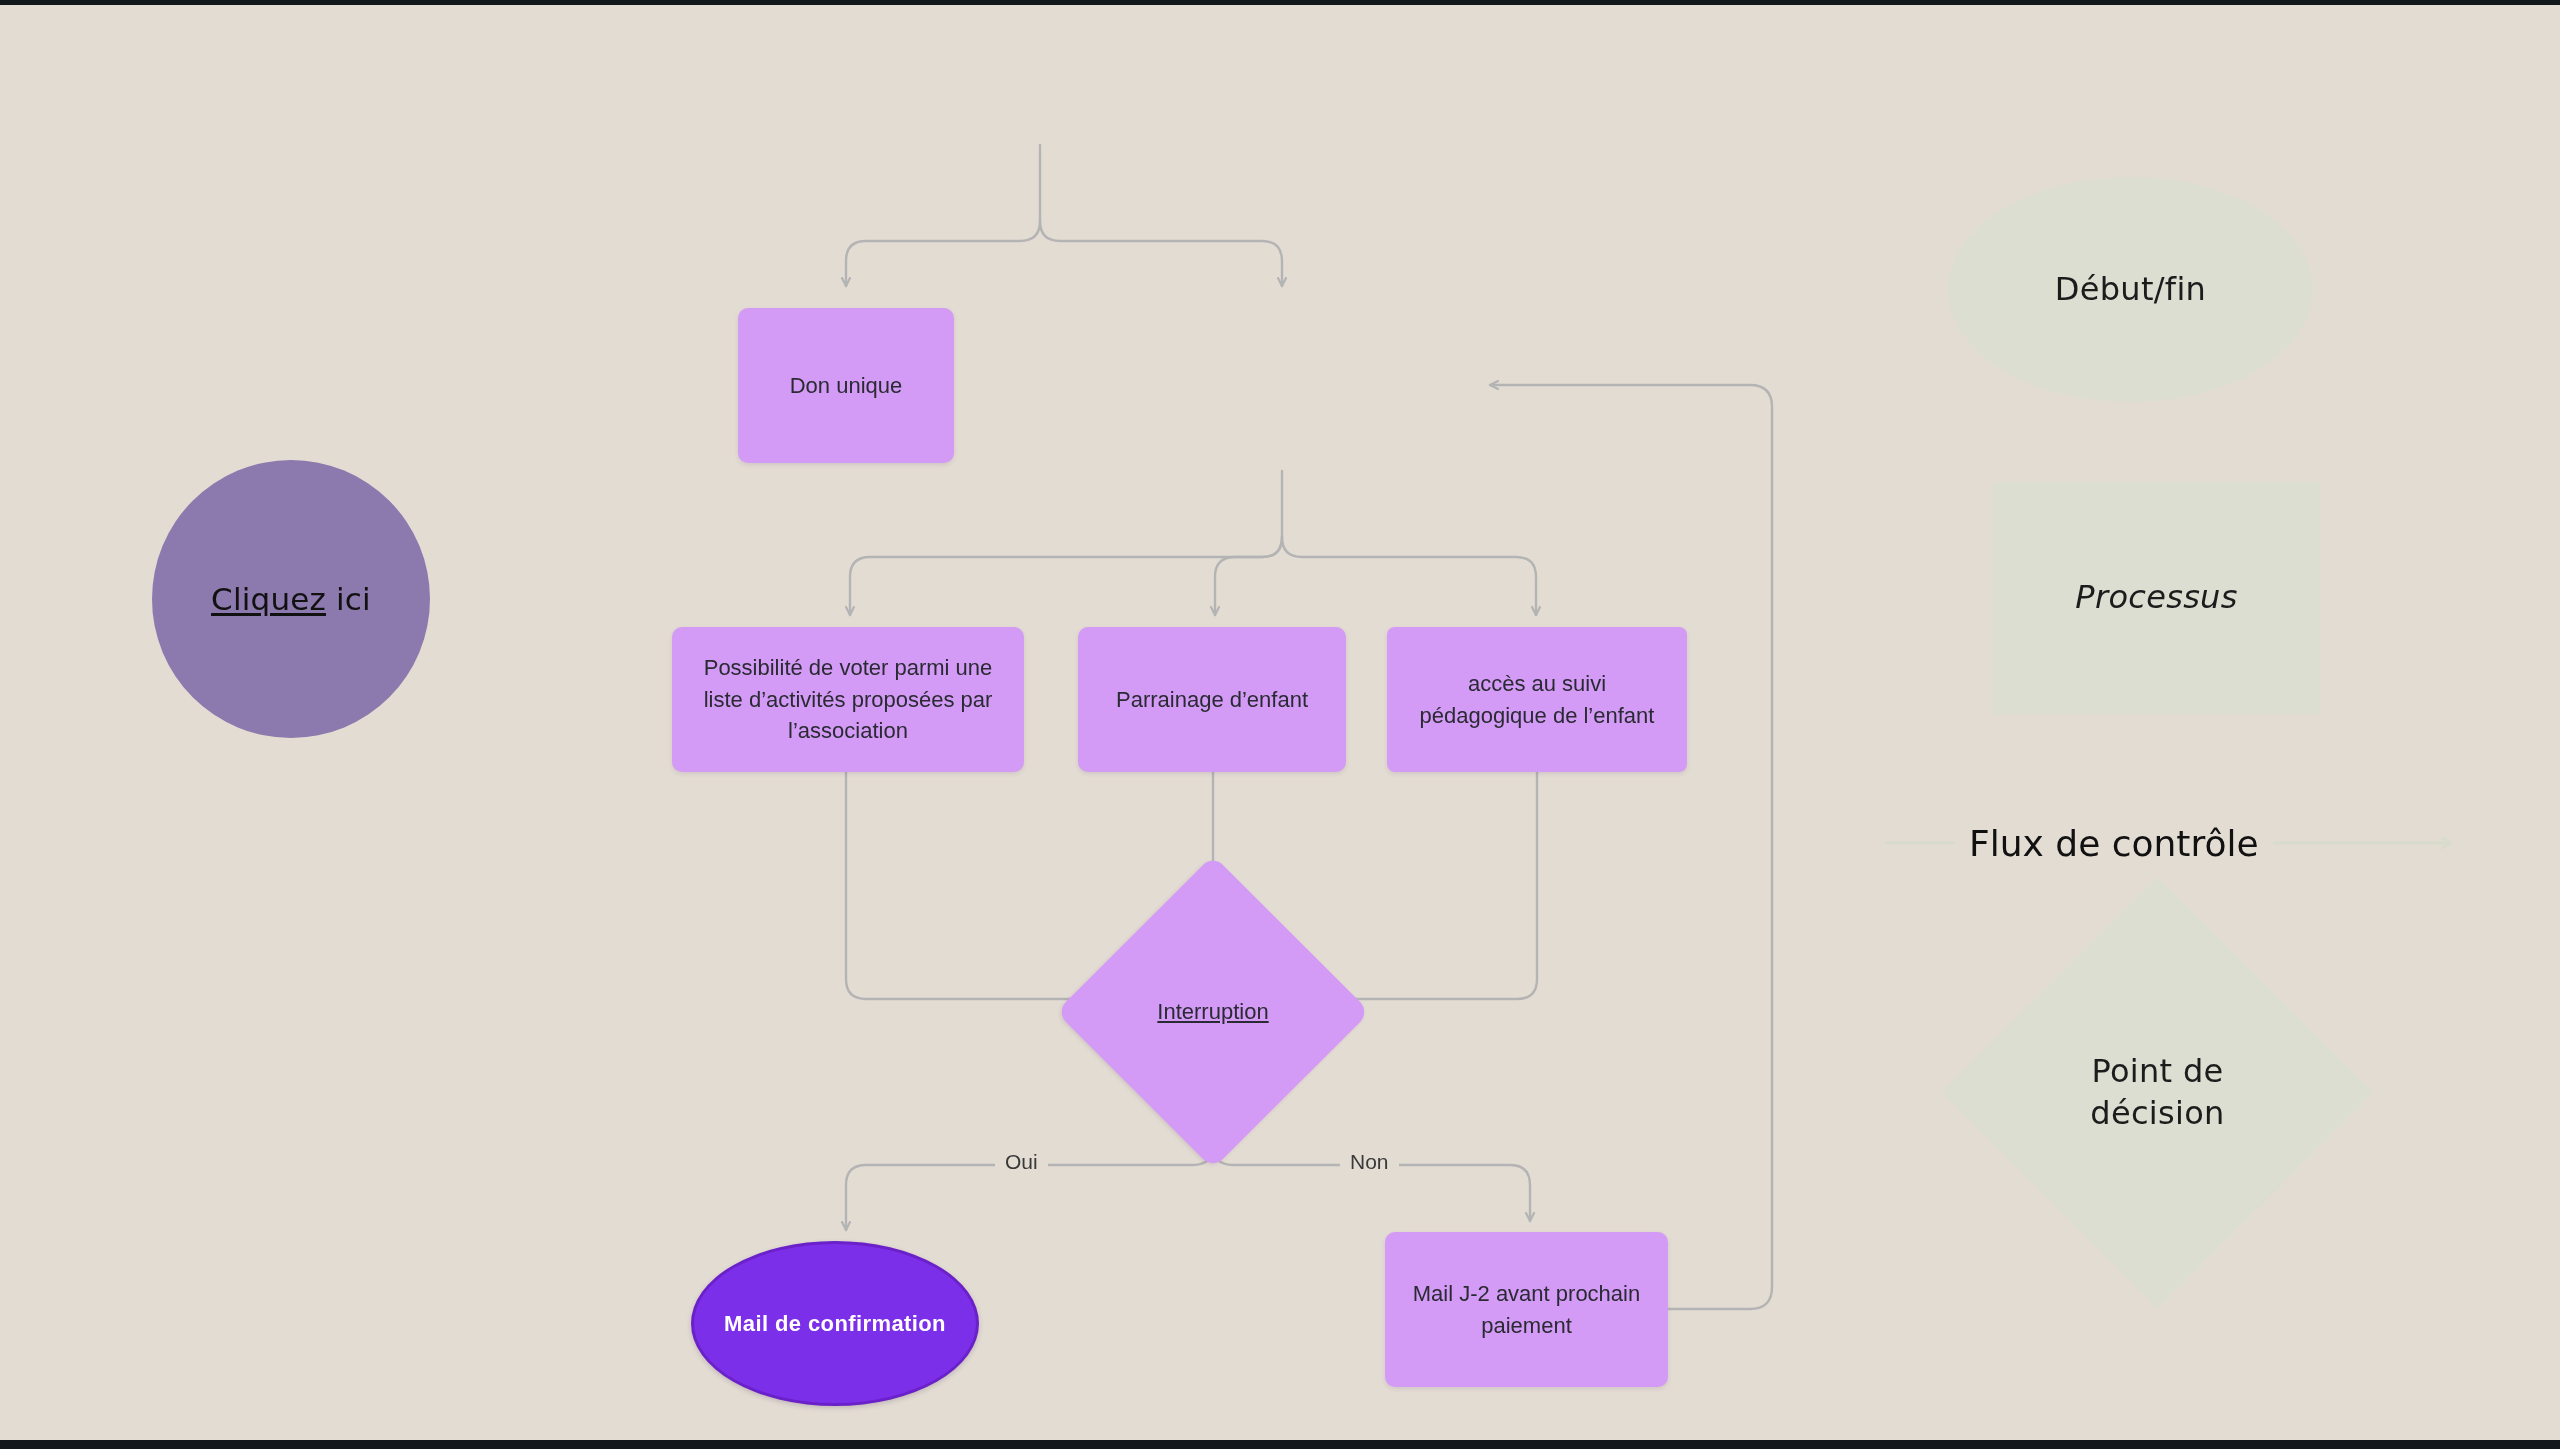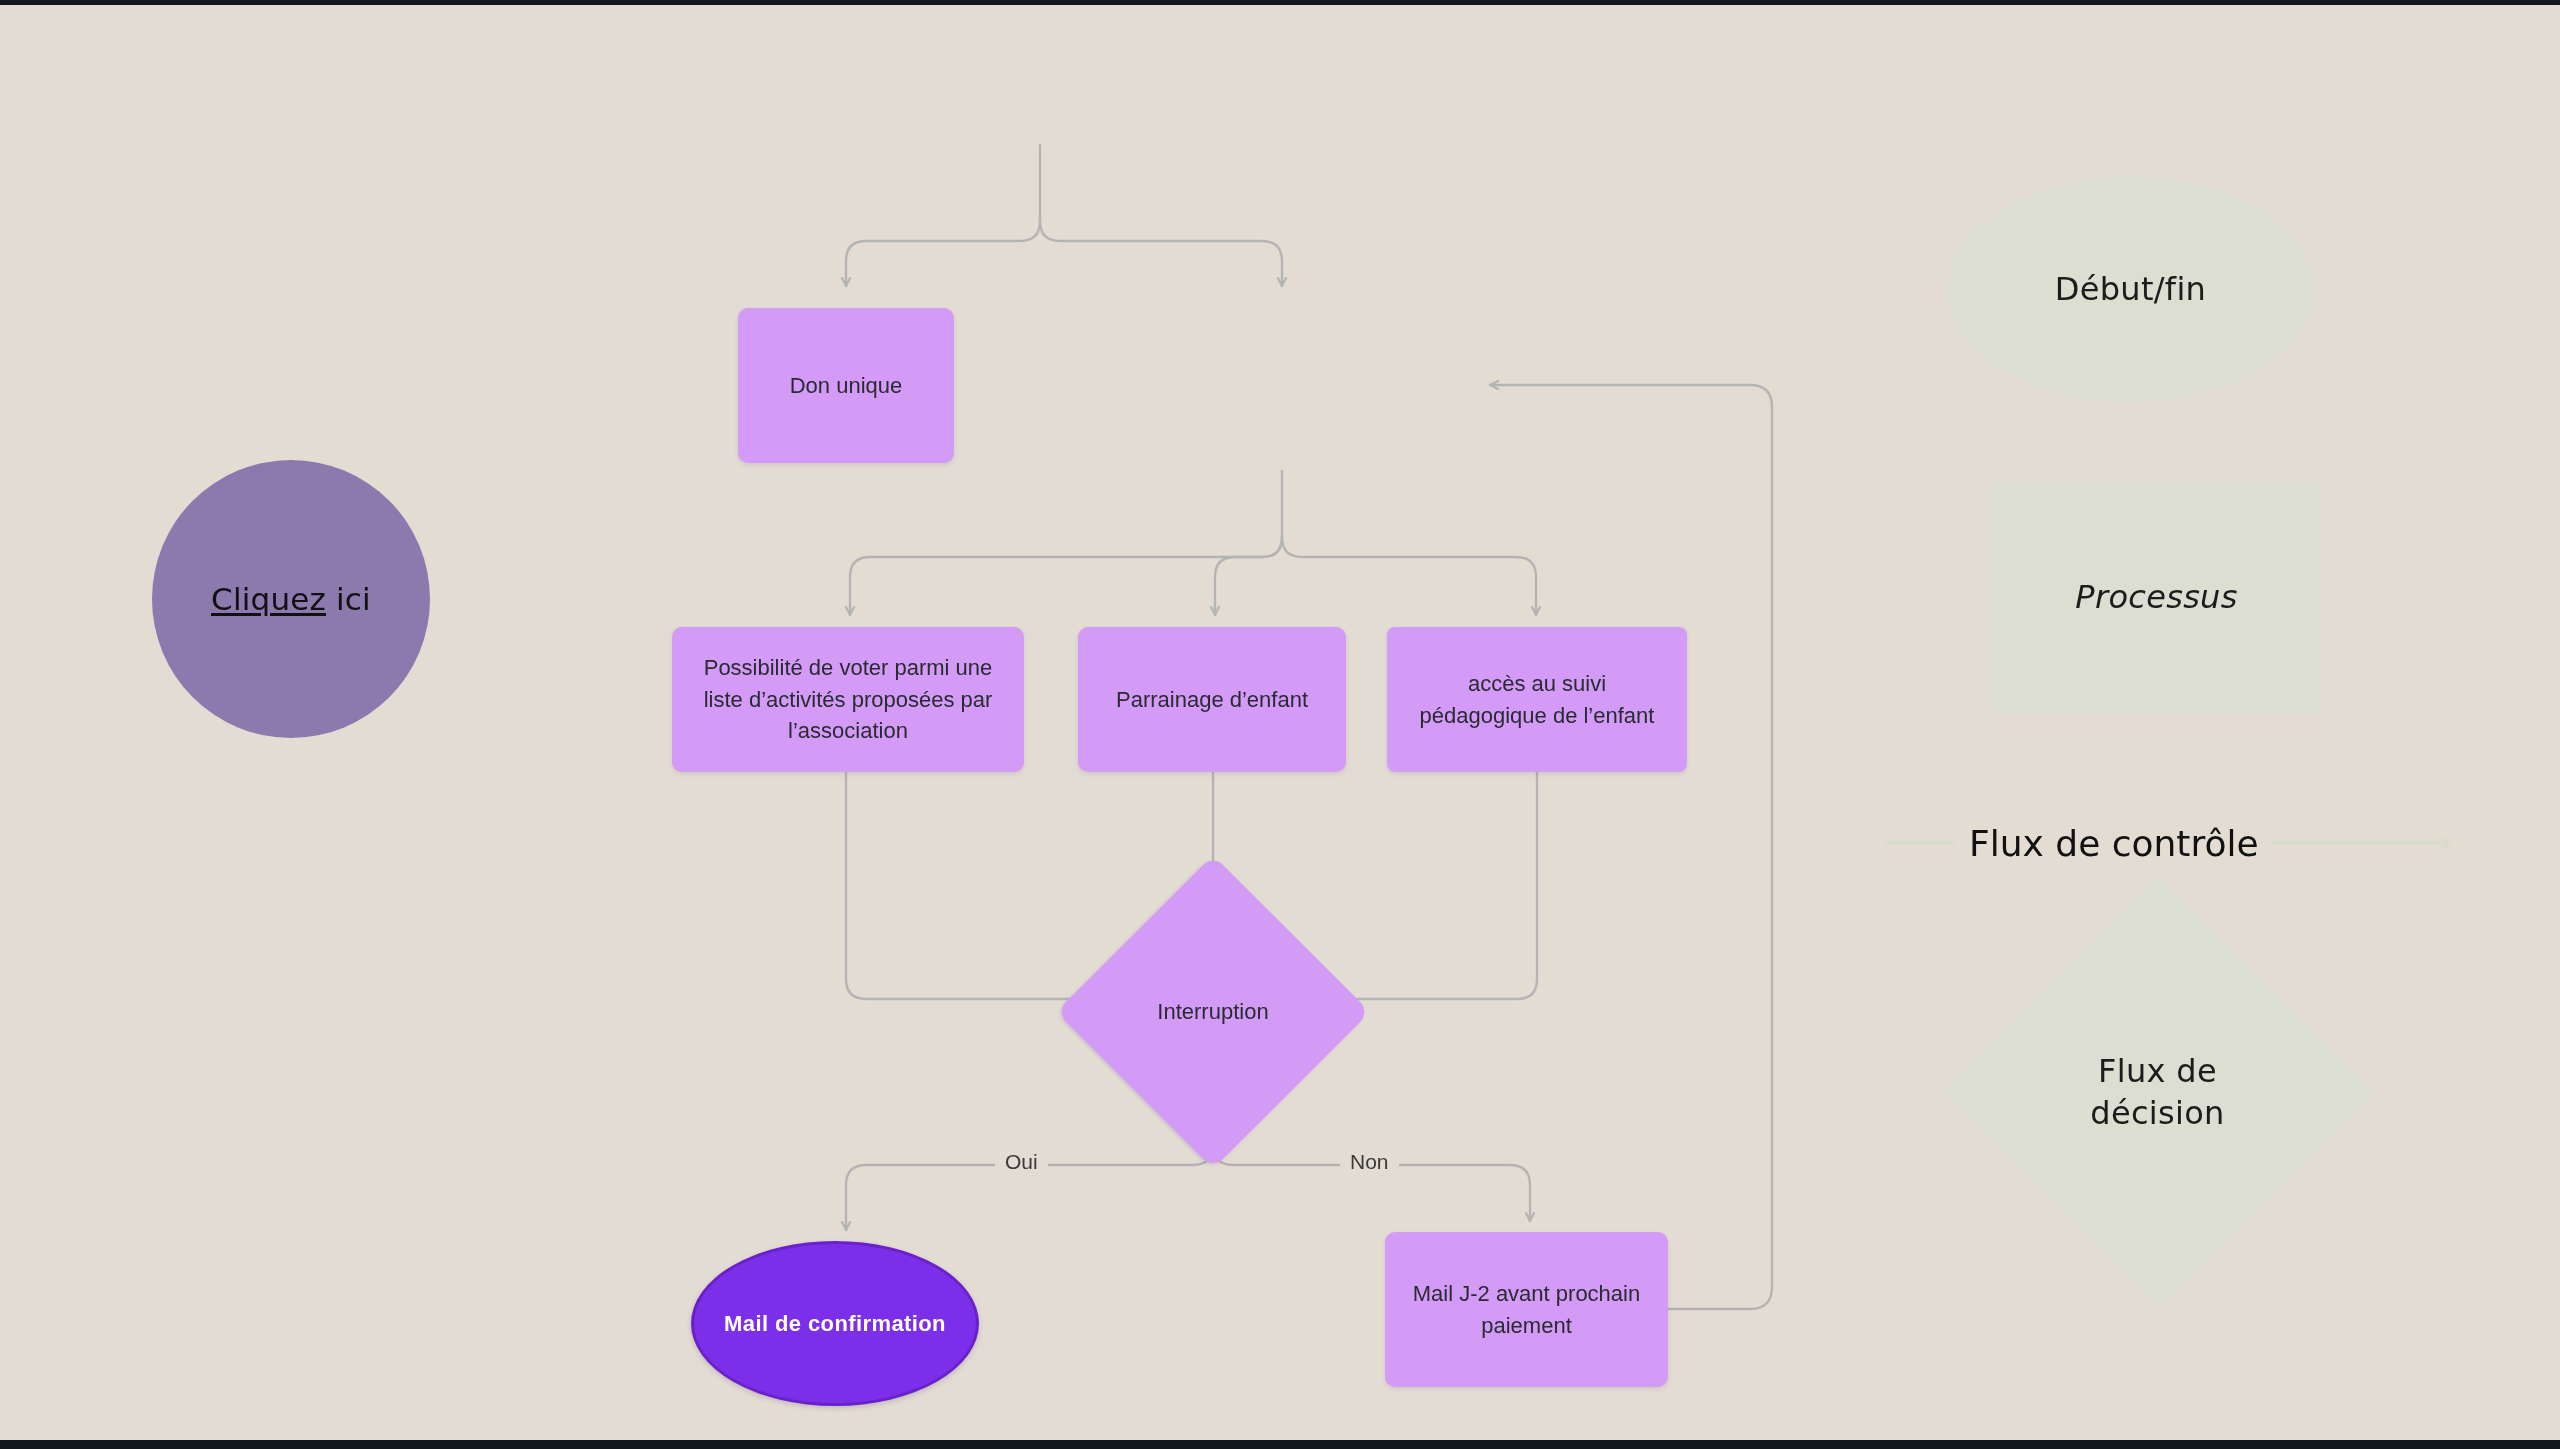--- a/index.html
+++ b/index.html
@@ -51,21 +51,21 @@
   .decision-shape{
     position:absolute;inset:0;
     background:#D39BF6;
     transform:rotate(45deg);
     border-radius:14px;
     box-shadow:0 2px 4px rgba(80,50,100,.12);
   }
   .decision-label{
     position:absolute;inset:0;
     display:flex;align-items:center;justify-content:center;
-    color:#2A2A33;font-size:22px;
+    color:#2A2A33;font-size:22px;text-decoration:underline;
   }
   
   .edge-label{
     position:absolute;
     color:#3A3A3A;
     font-size:21px;
     background:#E3DCD3;
     padding:0 10px;
     white-space:nowrap;
   }
@@ -234,19 +234,19 @@
       </defs>
       <line x1="0" y1="30" x2="566" y2="30" stroke="#D8DCCD" stroke-width="3" marker-end="url(#legendArrow)"></line>
     </svg>
     <span class="lbl" style="position:relative;margin-left:70px;background:#E3DCD3;padding:0 14px;">Flux de contrôle</span>
   </div>
 
   <div class="legend-diamond-wrap" style="left:2005px;top:935px;width:305px;height:305px;">
     <div class="legend-diamond-shape"></div>
     <div class="legend-diamond-label">
       <span class="legend-text">
-        <span>Flux de</span><br>
+        <span>Point de</span><br>
         <span>décision</span>
       </span>
     </div>
   </div>
 
 </div>
 
 </body></html>

